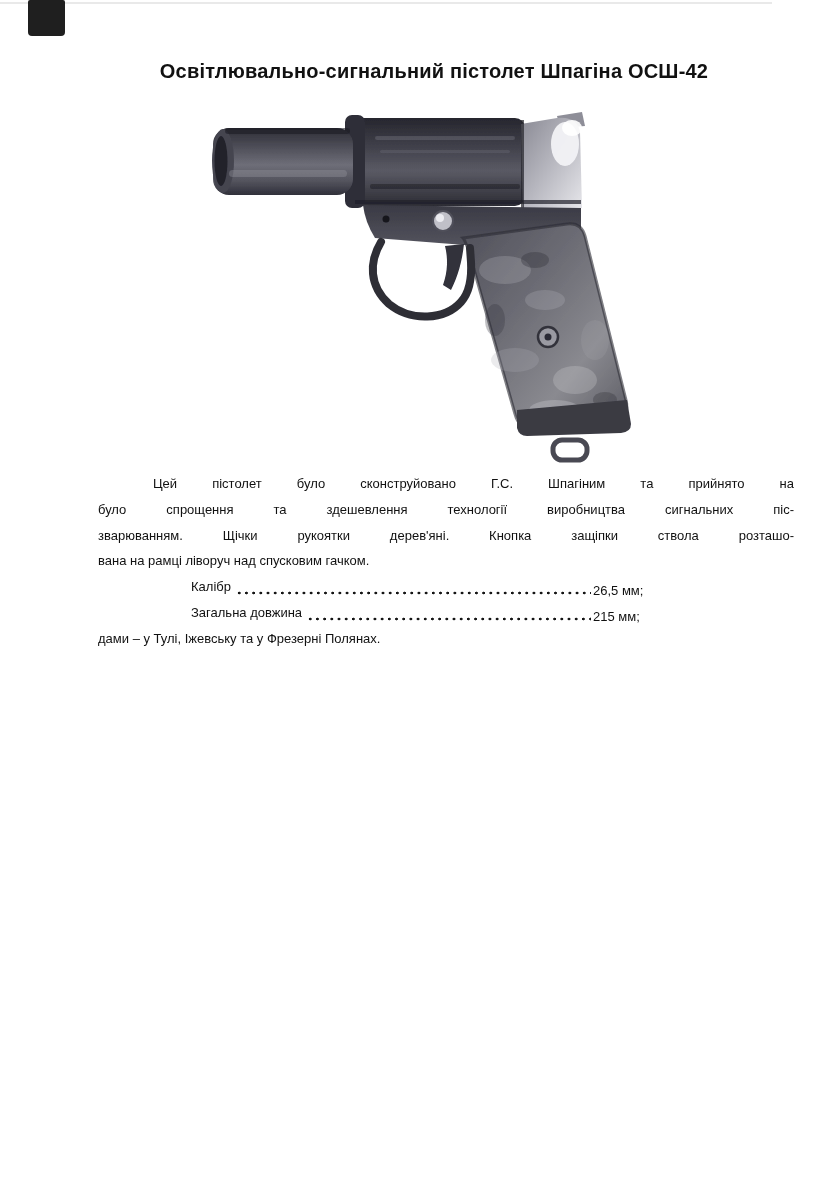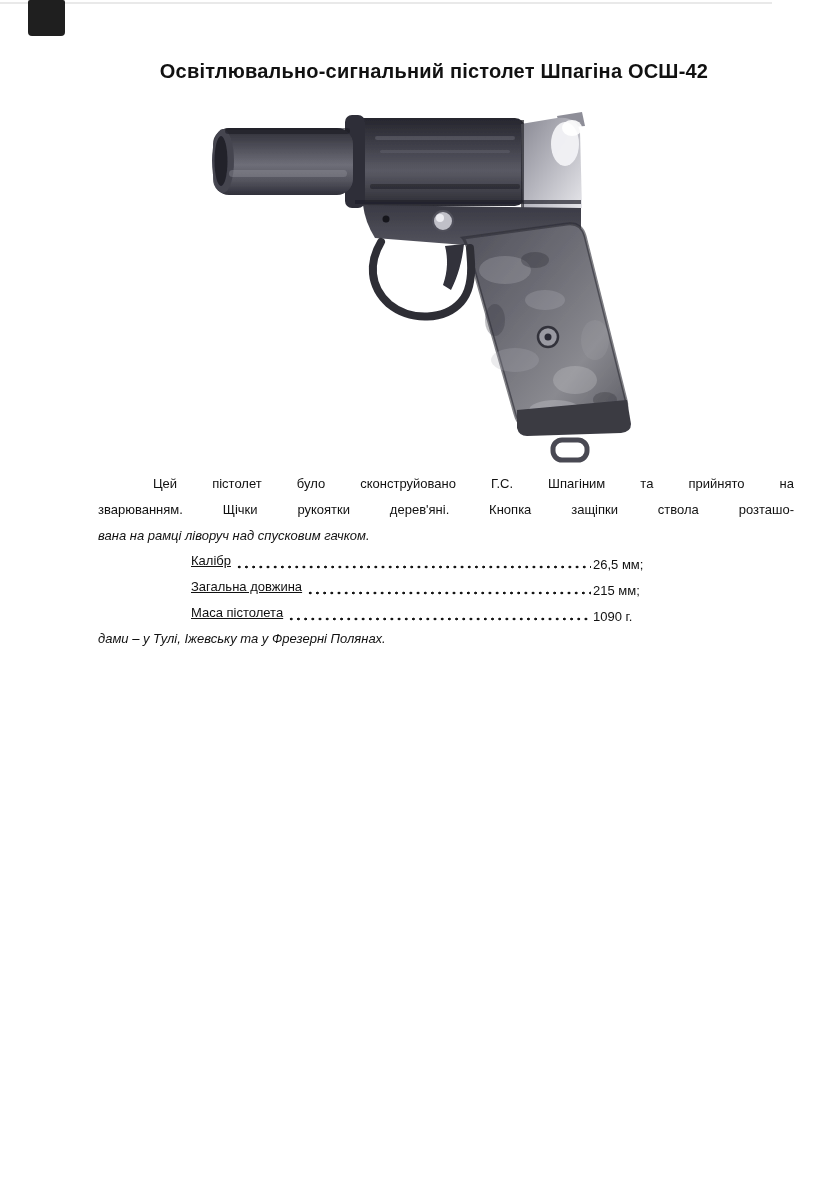--- a/index.html
+++ b/index.html
@@ -31,24 +31,24 @@
   .photo {
     position: absolute; left: 205px; top: 110px;
     width: 440px; height: 360px;
   }
   .textblock {
     position: absolute; left: 70px; top: 471px;
     width: 696px; font-size: 13px; line-height: 25.8px; margin-left: 28px;
   }
   .jline { text-align: justify; text-align-last: justify; text-justify: inter-word; }
   .firstline { padding-left: 55px; }
-  .lastline { text-align: center; text-align-last: left; font-style: italic; }
+  .lastline { text-align: center; text-align-last: left; }
   .spec-row {
     position: relative; display: flex; align-items: flex-start;
-    margin-left: 93px; width: 402px; height: 25.8px; text-decoration: underline;
+    margin-left: 93px; width: 402px; height: 25.8px;
   }
   .spec-label { white-space: nowrap; }
   .spec-leader {
     flex: 1; align-self: flex-end;
     height: 4px; margin: 0 2px 5px 6px;
     background-image: radial-gradient(circle at 2px 2px, #151515 1.35px, rgba(0,0,0,0) 1.6px);
     background-size: 7.2px 4px;
     background-repeat: repeat-x;
   }
   .spec-value { position: absolute; left: 402px; top: 4px; white-space: nowrap; }
@@ -150,40 +150,36 @@
         <circle cx="238" cy="111" r="10" fill="#c0c0c8" stroke="#50505a" stroke-width="2"></circle>
         <circle cx="235" cy="108" r="4" fill="#f0f0f4" opacity="0.9"></circle>
         <circle cx="181" cy="109" r="3.5" fill="#14141a"></circle>
       </g>
     </svg>
   </div>
 
   <div class="textblock">
     <div>
       <div class="jline firstline">Цей пістолет було сконструйовано Г.С. Шпагіним та прийнято на</div>
+      <div class="jline">було спрощення та здешевлення технології виробництва сигнальних піс-</div>
       <div class="jline">зварюванням. Щічки рукоятки дерев'яні. Кнопка защіпки ствола розташо-</div>
       <div class="lastline">вана на рамці ліворуч над спусковим гачком.</div>
     </div>
 
     <div>
       <div class="spec-row">
         <span class="spec-label">Калібр</span>
         <span class="spec-leader"></span>
         <span class="spec-value">26,5 мм;</span>
       </div>
       <div class="spec-row">
         <span class="spec-label">Загальна довжина</span>
         <span class="spec-leader"></span>
         <span class="spec-value">215 мм;</span>
       </div>
-      <div class="spec-row">
-        <span class="spec-label">Маса пістолета</span>
-        <span class="spec-leader"></span>
-        <span class="spec-value">1090 г.</span>
-      </div>
     </div>
 
     <div>
       <div class="lastline">дами – у Тулі, Іжевську та у Фрезерні Полянах.</div>
     </div>
   </div>
 
   <div class="page-num">13</div>
 
 </div>

